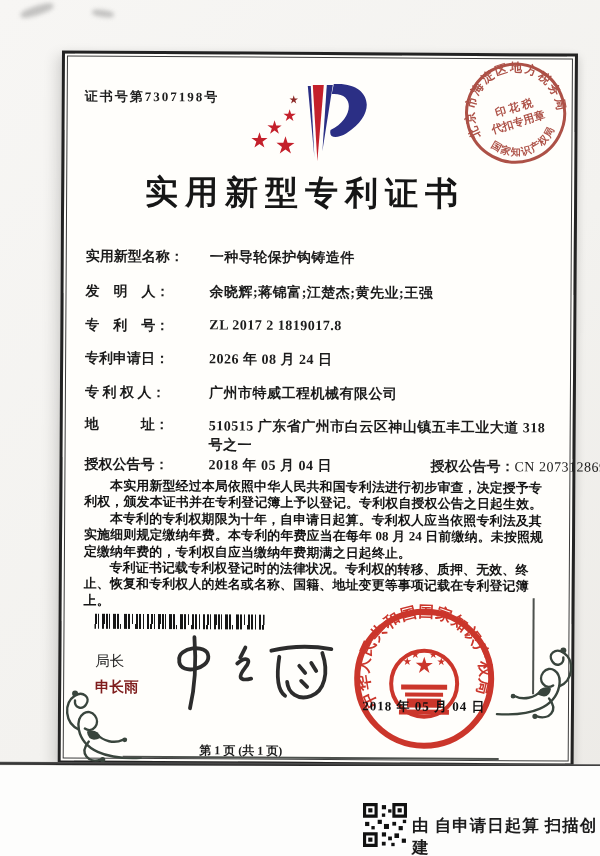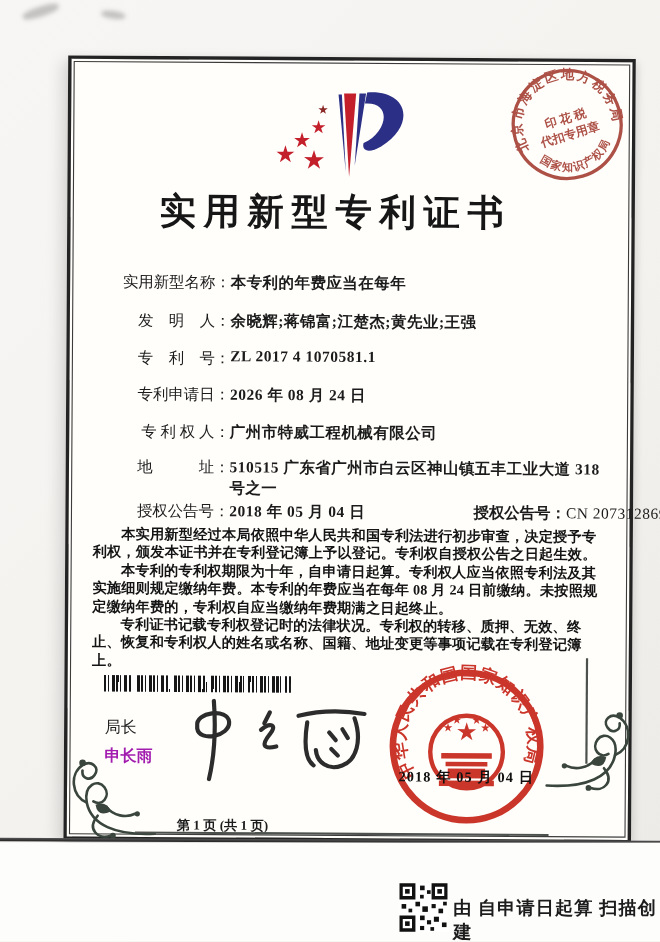--- a/index.html
+++ b/index.html
@@ -21,48 +21,48 @@
 
   .cert-no{left:20px;top:34px;font-size:13px;font-weight:700;letter-spacing:2px;color:#1d1d1d;}
 
   .logo{left:182px;top:24px;}
   .tax-stamp{left:394px;top:0px;transform:rotate(-17deg);opacity:.88;}
 
   .title{left:0;right:28px;top:116px;text-align:center;margin:0;
          font-size:33px;font-weight:700;letter-spacing:7px;color:#161616;}
 
   .row{left:22px;right:20px;font-size:14px;color:#1b1b1b;}
-  .row .lbl{display:inline-block;width:124px;font-weight:400;vertical-align:top;text-align:right;}
+  .row .lbl{display:inline-block;width:124px;font-weight:700;vertical-align:top;}
   .row .val{display:inline-block;font-weight:700;vertical-align:top;letter-spacing:.5px;}
   .r1{top:194px}.r2{top:229px}.r3{top:263px}.r4{top:296px}.r5{top:330px}.r6{top:362px}
   .r7{top:402px}
   .r6 .val{width:338px;line-height:19px;}
   .grant-no{position:absolute;left:300px;top:0;white-space:nowrap;}
   .grant-no .lbl2{font-weight:700;margin-left:46px;}
   .grant-no .val2{font-weight:400;letter-spacing:.5px;}
 
   .body-text{left:22px;top:424px;width:464px;color:#141414;}
   .body-text p{margin:0;text-indent:2em;font-size:12.9px;line-height:16.4px;
                font-weight:600;letter-spacing:.2px;}
 
   .barcode{left:33px;top:560px;width:170px;height:15px;
            background:repeating-linear-gradient(90deg,
              #161616 0 2px,#fdfdfd 2px 3.6px,#161616 3.6px 4.4px,#fdfdfd 4.4px 7.4px,
              #161616 7.4px 10px,#fdfdfd 10px 11.2px);}
 
   .director-title{left:34px;top:598px;font-size:14.5px;font-weight:400;color:#222;
                   font-family:"Liberation Sans","DejaVu Sans",sans-serif;}
-  .director-name{left:34px;top:624px;font-size:14.5px;font-weight:700;color:#a21caf;
+  .director-name{left:34px;top:624px;font-size:14.5px;font-weight:700;color:#7f1d1d;
                  font-family:"Liberation Sans","DejaVu Sans",sans-serif;}
   .signature{left:100px;top:578px;}
 
   .big-seal{left:288px;top:548px;}
   .seal-date{left:284px;top:642px;width:158px;text-align:center;
              font-size:13px;font-weight:700;color:#101010;letter-spacing:1px;}
-  .page-info{left:100px;top:688px;width:160px;text-align:left;font-size:12px;
+  .page-info{left:100px;top:688px;width:160px;text-align:center;font-size:12px;
              font-weight:600;color:#1d1d1d;}
 
   .orn-bl{left:-16px;top:618px;}
   .orn-br{left:432px;top:572px;transform:scaleX(-1);}
   .inner-line-b{left:62px;top:702px;width:376px;height:1.5px;background:#4d514d;}
   .inner-line-r{left:471px;top:542px;width:1.5px;height:96px;background:#4d514d;}
 
   
   .paper-edge{position:absolute;left:0;top:763px;width:600px;height:3px;
               background:linear-gradient(#555,#222);transform:rotate(.25deg);}
@@ -79,20 +79,21 @@
   <div class="smudge s2"></div>
 
   <div class="page">
 
     <svg style="position:absolute;width:0;height:0" aria-hidden="true">
       <defs>
         <polygon id="star" points="0,-1 0.224,-0.309 0.951,-0.309 0.363,0.118 0.588,0.809 0,0.382 -0.588,0.809 -0.363,0.118 -0.951,-0.309 -0.224,-0.309"></polygon>
       </defs>
     </svg>
 
+    <span class="abs cert-no">证书号第7307198号</span>
 
     <svg class="abs logo" width="130" height="96" viewBox="0 0 130 96">
       <use href="#star" transform="translate(47,21) scale(4.5)" fill="#8c2a28"></use>
       <use href="#star" transform="translate(43,37) scale(6.5)" fill="#c4202b"></use>
       <use href="#star" transform="translate(28,49) scale(7.5)" fill="#c4202b"></use>
       <use href="#star" transform="translate(13,62) scale(8.5)" fill="#c4202b"></use>
       <use href="#star" transform="translate(39,67) scale(9.5)" fill="#c4202b"></use>
       <polygon points="61,7 64,7 68,78" fill="#2b2f85"></polygon>
       <polygon points="66,6 77,6 71,82" fill="#c4202b"></polygon>
       <polygon points="80,6 86,6 76,72" fill="#2b2f85"></polygon>
@@ -111,27 +112,27 @@
       <text font-size="10" font-weight="700" fill="#a23a2f" letter-spacing="1">
         <textPath href="#taxBottom" startOffset="1">国家知识产权局</textPath>
       </text>
       <text x="0" y="-2" text-anchor="middle" font-size="11" font-weight="700" fill="#a23a2f">印 花 税</text>
       <text x="0" y="13" text-anchor="middle" font-size="11" font-weight="700" fill="#a23a2f">代扣专用章</text>
     </svg>
 
     <h1 class="abs title">实用新型专利证书</h1>
 
     <div class="abs row r1">
-      <span class="lbl">实用新型名称：</span><span class="val">本专利的年费应当在每年</span>
+      <span class="lbl">实用新型名称：</span><span class="val">一种导轮保护钩铸造件</span>
     </div>
     <div class="abs row r2">
       <span class="lbl">发　明　人：</span><span class="val">余晓辉;蒋锦富;江楚杰;黄先业;王强</span>
     </div>
     <div class="abs row r3">
-      <span class="lbl">专　利　号：</span><span class="val">ZL 2017 4 1070581.1</span>
+      <span class="lbl">专　利　号：</span><span class="val">ZL 2017 2 1819017.8</span>
     </div>
     <div class="abs row r4">
       <span class="lbl">专利申请日：</span><span class="val">2026 年 08 月 24 日</span>
     </div>
     <div class="abs row r5">
       <span class="lbl">专 利 权 人：</span><span class="val">广州市特威工程机械有限公司</span>
     </div>
     <div class="abs row r6">
       <span class="lbl">地　　　址：</span><span class="val">510515 广东省广州市白云区神山镇五丰工业大道 318 号之一</span>
     </div>

